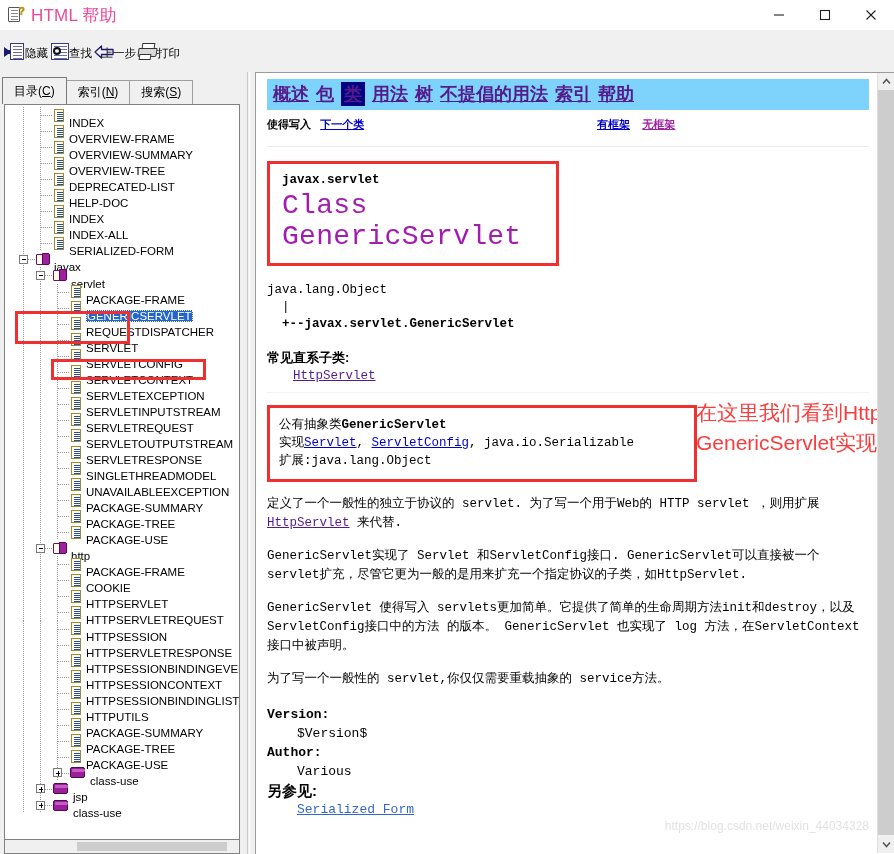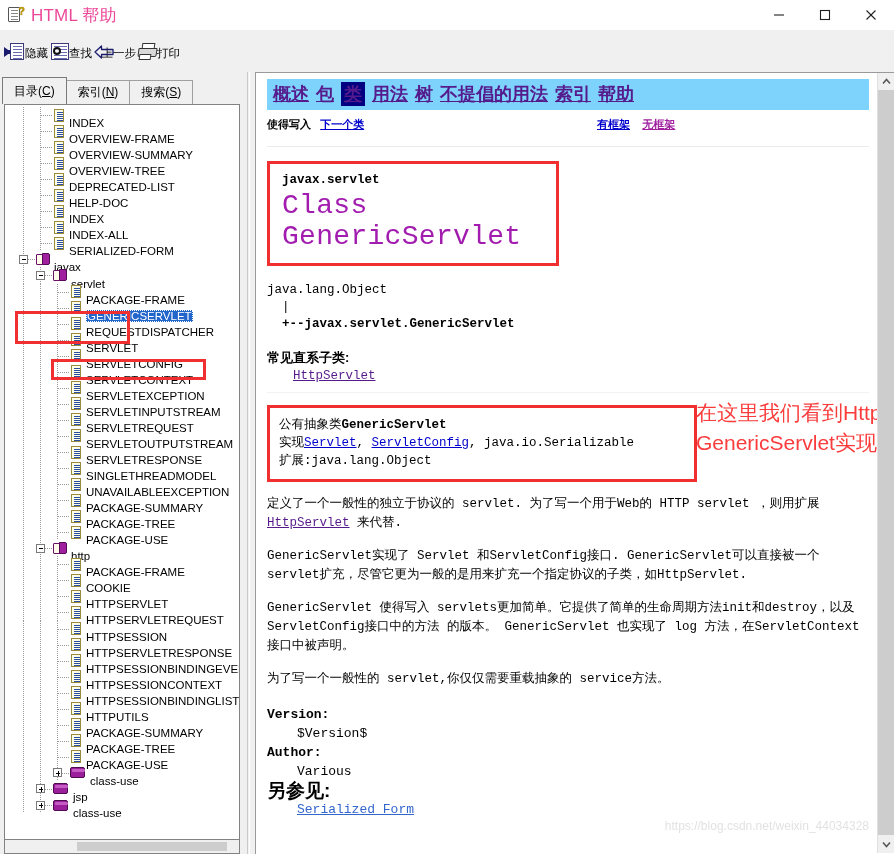--- a/index.html
+++ b/index.html
@@ -399,21 +399,21 @@
   .para a { color: #551a8b; text-decoration: underline; }
   .para.first { margin-top: 13px; }
 
   .tagsec {
     font-family: "Liberation Mono", monospace;
     font-size: 13px; margin-top: 16px; line-height: 19px;
   }
   .tagsec .dt { font-weight: bold; }
   .tagsec .dd { margin-left: 30px; }
   .tagsec .dd a { color: #3366cc; text-decoration: underline; }
-  .tagsec .cn { font-family: "Liberation Sans", sans-serif; font-weight: bold; font-size: 19px; }
+  .tagsec .cn { font-family: "Liberation Sans", sans-serif; font-weight: bold; font-size: 15px; }
 
   .watermark {
     position: absolute; right: 8px; bottom: 20px;
     color: #e2e2e2; font-size: 12px;
     font-family: "Liberation Sans", sans-serif;
     white-space: nowrap;
   }
 
   
   .vscroll {

